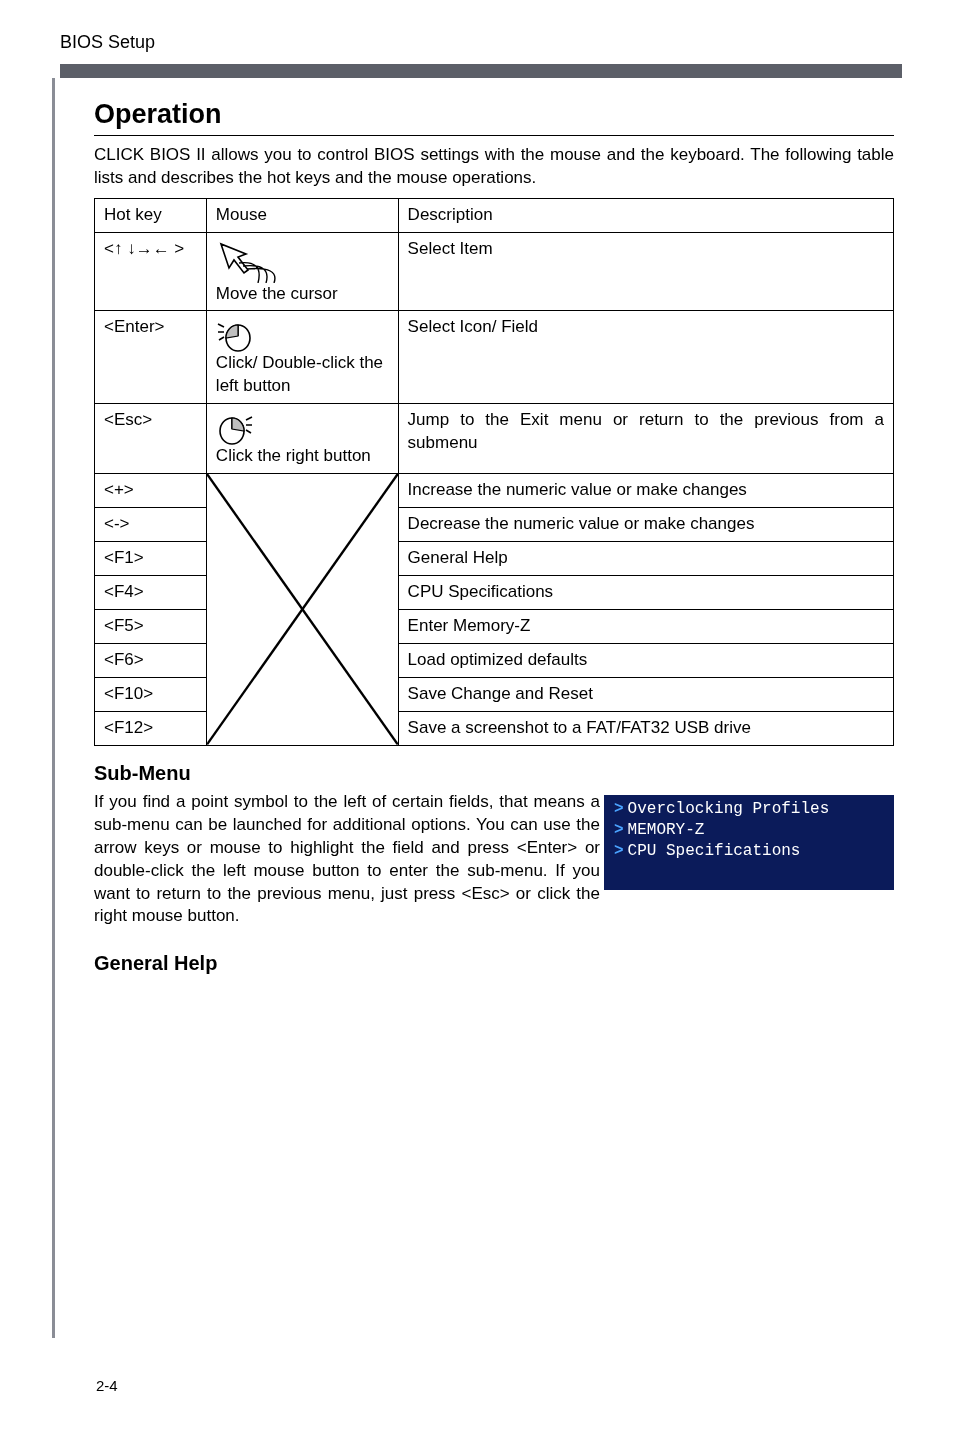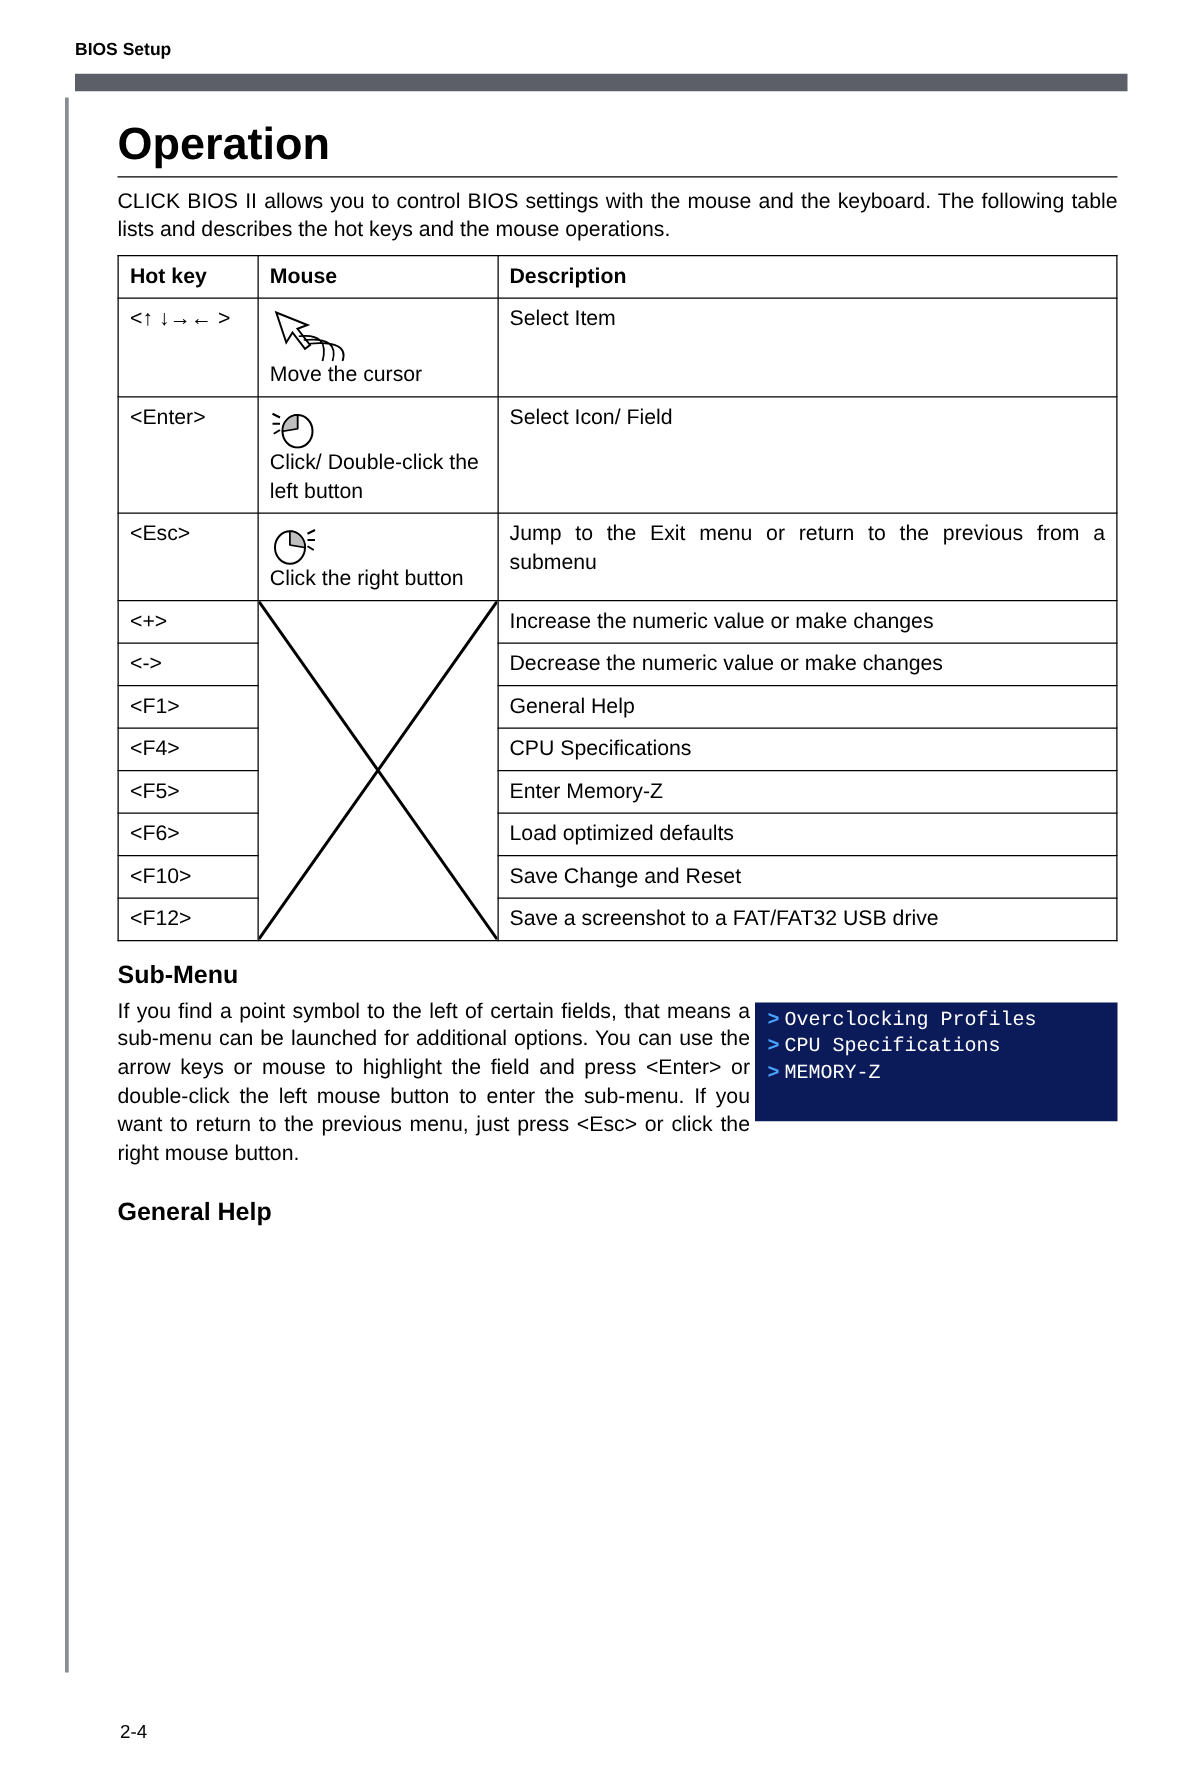--- a/index.html
+++ b/index.html
@@ -1,26 +1,26 @@
 <!DOCTYPE html>
 <html><head>
 <meta charset="utf-8">
 <style>
 *{margin:0;padding:0;box-sizing:border-box}
 body{font-family:Arial,Helvetica,sans-serif;background:#fff;color:#000;width:954px;height:1432px;padding:0 60px 40px 60px;font-size:17px;line-height:1.35}
-.hdr{font-weight:bold;font-size:14px;padding:30px 0 10px 0}
+.hdr{font-weight:normal;font-size:18px;padding:30px 0 10px 0}
 .bar{height:14px;background:#5c5f68;margin:0 -8px 0 0}
 .edge{position:absolute;left:52px;top:78px;width:3px;height:1260px;background:#8a8d96}
 .section{padding:18px 0 0 34px}
-h1{font-size:36px;font-weight:bold;border-bottom:1.5px solid #000;padding-bottom:2px;margin-bottom:8px}
+h1{font-size:27px;font-weight:bold;border-bottom:1.5px solid #000;padding-bottom:2px;margin-bottom:8px}
 h2{font-size:20px;font-weight:bold;margin:14px 0 4px 0}
 p{margin-bottom:8px}
 table{border-collapse:collapse;width:100%;margin:8px 0 14px 0}
 th,td{border:1.5px solid #000;padding:5px 9px;text-align:left;vertical-align:top;font-size:17px}
-th{font-weight:bold}
+th{font-weight:normal}
 .c1{width:14%}
 .c2{width:24%}
 .ico{display:inline-block;vertical-align:middle}
 .sub-img{float:right;width:290px;height:95px;background:#0b1b5a;color:#fff;font-family:"Courier New",monospace;font-size:16px;padding:4px 10px;line-height:1.32;margin:4px 0 6px 4px}
 .sub-img .arr{color:#4aa3ff;font-weight:bold;margin-right:4px}
 .pg{position:absolute;left:96px;bottom:36px;font-size:15px}
 </style>
 </head>
 <body>
 
@@ -113,22 +113,22 @@
     <tr>
           <td>&lt;F12&gt;</td>
           <td>Save a screenshot to a FAT/FAT32 USB drive</td>
         </tr>
   </tbody>
     </table>
 
   <h2>Sub-Menu</h2>
   <div class="sub-img">
     <div><span class="arr">&gt;</span><span>Overclocking Profiles</span></div>
+    <div><span class="arr">&gt;</span><span>MEMORY-Z</span></div>
     <div><span class="arr">&gt;</span><span>CPU Specifications</span></div>
-    <div><span class="arr">&gt;</span><span>MEMORY-Z</span></div>
   </div>
   <p style="text-align:justify">If you find a point symbol to the left of certain fields, that means a sub-menu can be launched for additional options. You can use the arrow keys or mouse to highlight the field and press &lt;Enter&gt; or double-click the left mouse button to enter the sub-menu. If you want to return to the previous menu, just press &lt;Esc&gt; or click the right mouse button.</p>
   <div style="clear:both"></div>
 
   <h2>General Help</h2>
 </div>
 
 <div class="pg">2-4</div>
 
 </body></html>

